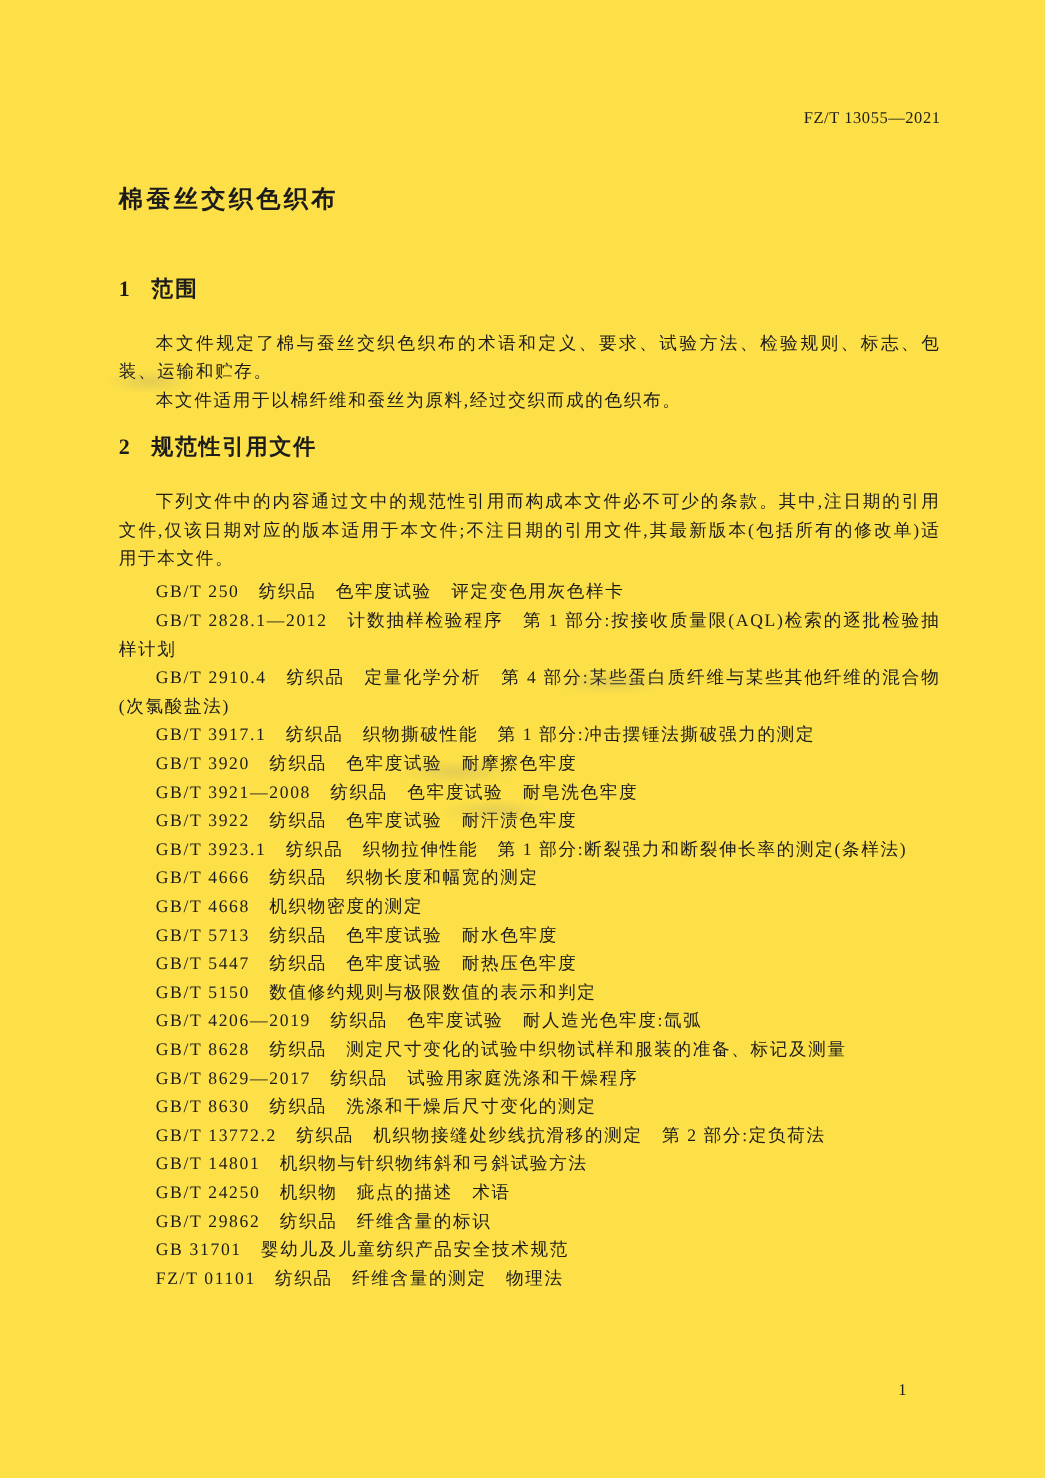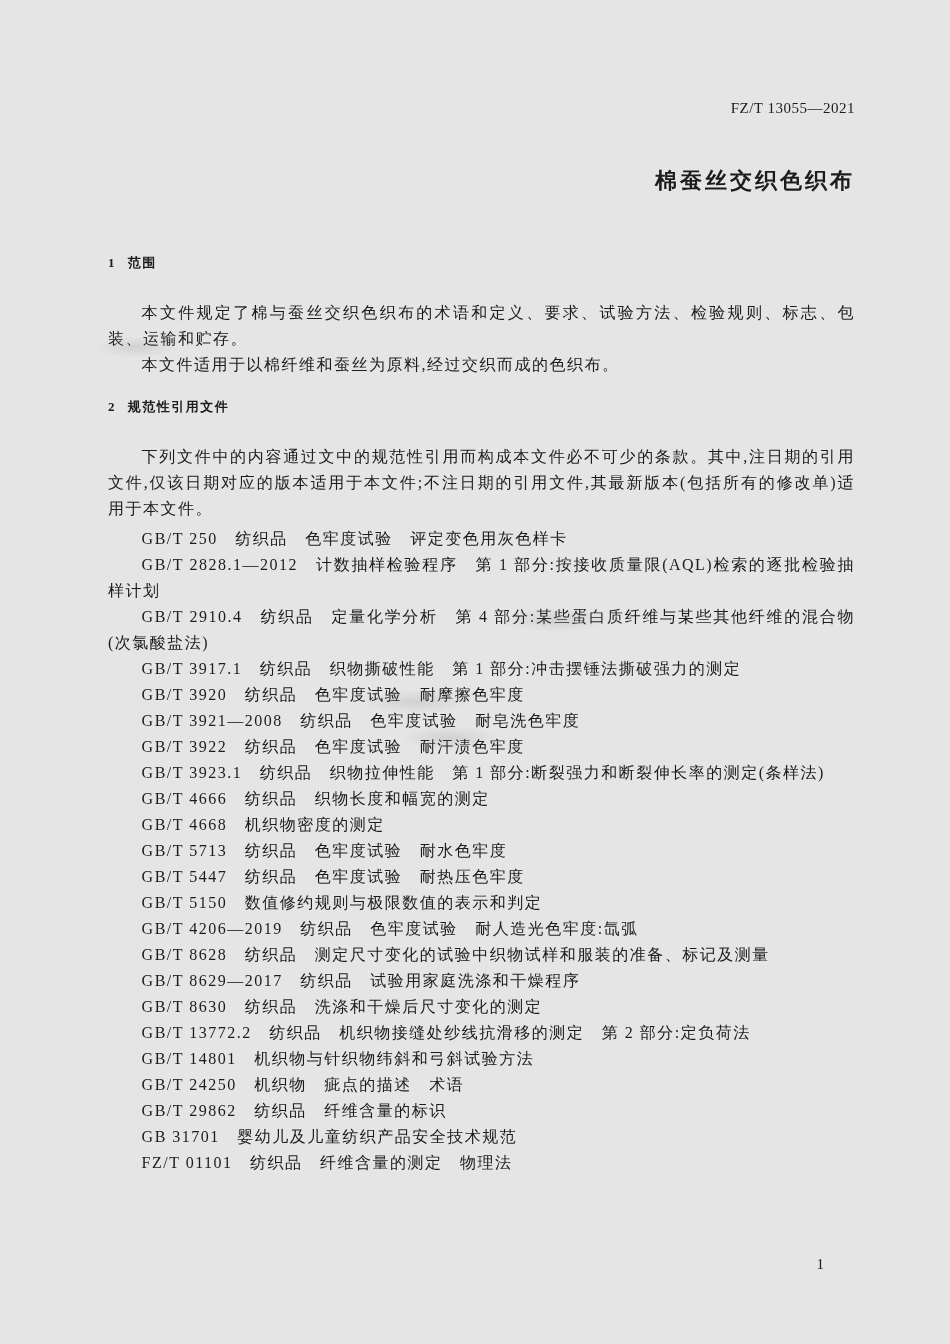--- a/index.html
+++ b/index.html
@@ -7,41 +7,41 @@
     width: 950px; height: 1344px;
     background: #ffffff;
     font-family: "Liberation Serif", "DejaVu Serif", serif;
     color: #1c1c1c;
   }
   .page {
     position: relative;
     width: 950px; height: 1344px;
     box-sizing: border-box;
     padding: 98px 95px 0 108px;
-    background: #e5e5e5;
+    background: #fde047;
     overflow: hidden;
   }
   .header-code {
     text-align: right;
     font-size: 15px;
     letter-spacing: 0.5px;
     line-height: 20px;
     font-weight: 400;
   }
   .doc-title {
     margin: 48px 0 0 0;
-    text-align: right;
+    text-align: left;
     font-size: 22px;
     font-weight: bold;
     letter-spacing: 3px;
     line-height: 30px;
   }
   .section-heading {
     margin: 54px 0 24px 0;
-    font-size: 13px;
+    font-size: 20px;
     font-weight: bold;
     letter-spacing: 1.5px;
     line-height: 26px;
   }
   .section-heading.second { margin-top: 16px; }
   .section-heading .ht { margin-left: 0.9em; }
   p.body-par, p.ref {
     margin: 0;
     font-size: 16px;
     letter-spacing: 1.5px;

